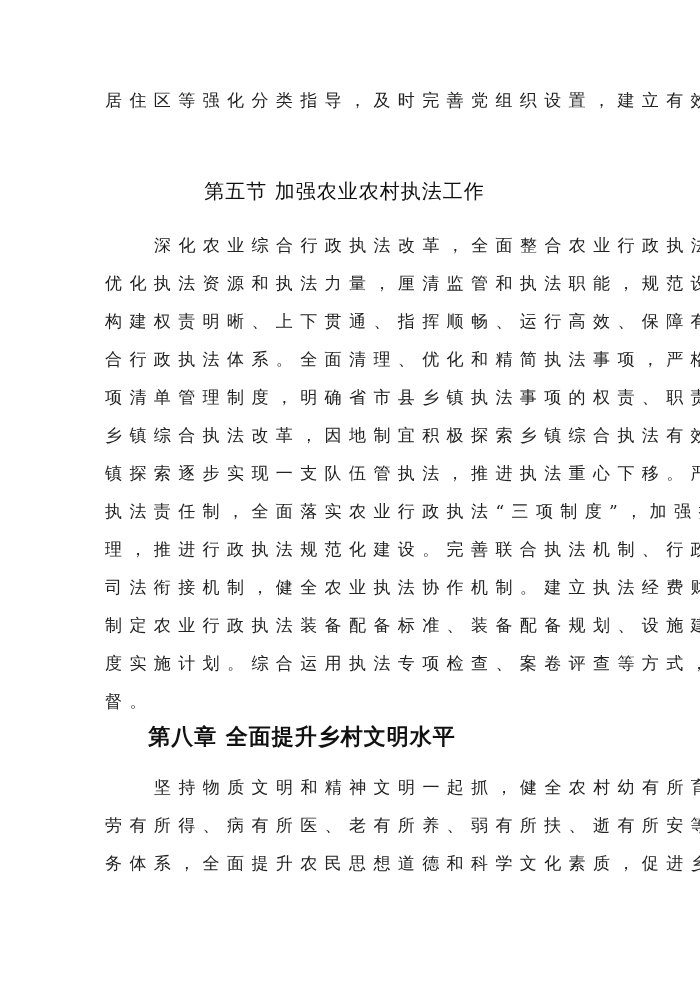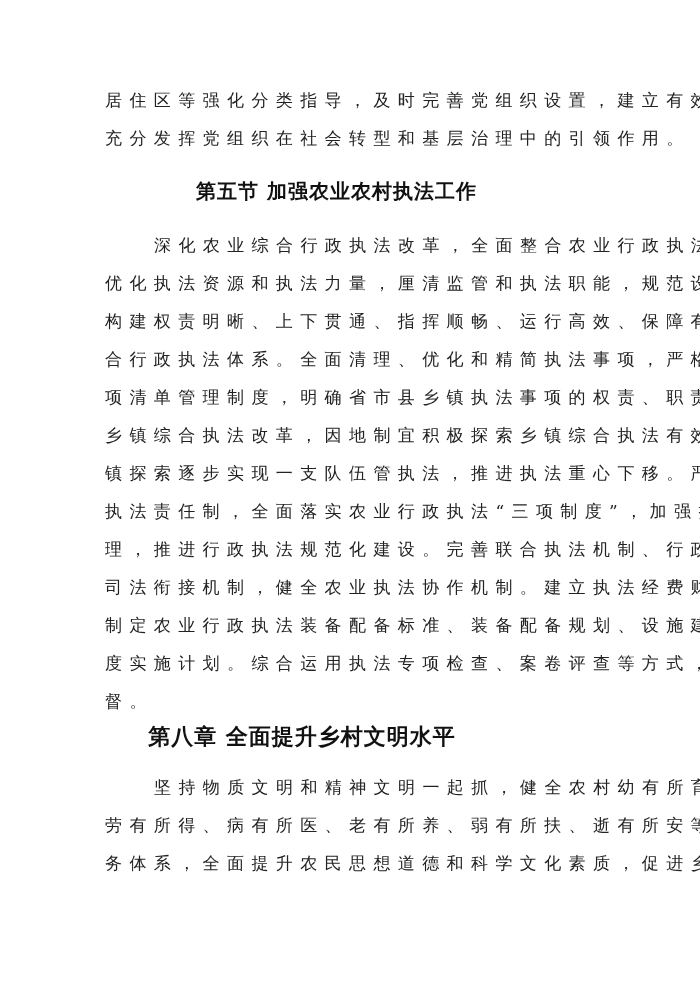--- a/index.html
+++ b/index.html
@@ -10,37 +10,36 @@
     font-family: "DejaVu Serif", "Liberation Serif", serif;
   }
   .line {
     position: absolute; left: 105px; width: 492px;
     font-size: 17px; line-height: 24px; height: 24px;
     letter-spacing: 7.4px; white-space: nowrap; overflow: visible;
     color: #222;
   }
   .indent { left: 154px; width: 443px; }
   .h-section {
-    position: absolute; left: 8px; width: 657px; text-align: center;
+    position: absolute; left: 16px; width: 657px; text-align: center;
     font-family: "DejaVu Serif", "Liberation Serif", serif;
-    font-size: 20px; font-weight: bold; letter-spacing: 1px; color: #111;
+    font-size: 20px; font-weight: normal; letter-spacing: 1px; color: #111;
   }
   .h-chapter {
     position: absolute; left: 0; width: 604px; text-align: center;
     font-family: "DejaVu Sans", "Liberation Sans", sans-serif;
     font-size: 22px; font-weight: bold; letter-spacing: 1px; color: #111;
   }
 </style>
 </head>
 <body>
 
 <div class="page">
 
   <div class="line" style="top:88px">居住区等强化分类指导，及时完善党组织设置，建立有效工作模式，</div>
-  <div class="line" style="top:126px">充分发挥党组织在社会转型和基层治理中的引领作用。</div>
 
   <div class="h-section" style="top:178px">第五节  加强农业农村执法工作</div>
 
   <div class="line indent" style="top:233px">深化农业综合行政执法改革，全面整合农业行政执法职能，统筹</div>
   <div class="line" style="top:271px">优化执法资源和执法力量，厘清监管和执法职能，规范设置执法机构，</div>
   <div class="line" style="top:309px">构建权责明晰、上下贯通、指挥顺畅、运行高效、保障有力的农业综</div>
   <div class="line" style="top:347px">合行政执法体系。全面清理、优化和精简执法事项，严格落实执法事</div>
   <div class="line" style="top:385px">项清单管理制度，明确省市县乡镇执法事项的权责、职责边界。推进</div>
   <div class="line" style="top:423px">乡镇综合执法改革，因地制宜积极探索乡镇综合执法有效形式，在乡</div>
   <div class="line" style="top:461px">镇探索逐步实现一支队伍管执法，推进执法重心下移。严格落实行政</div>

